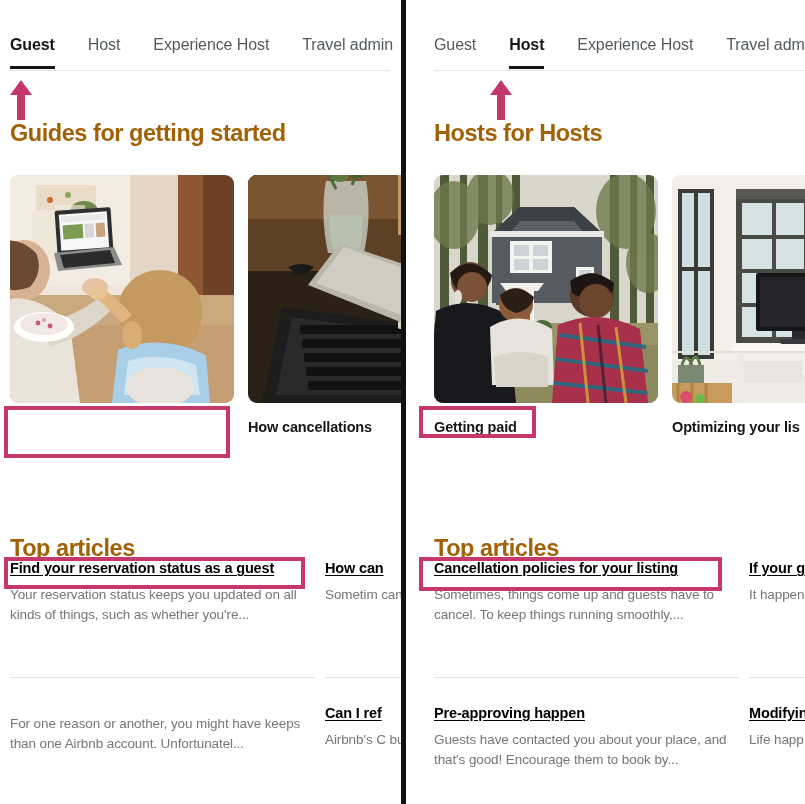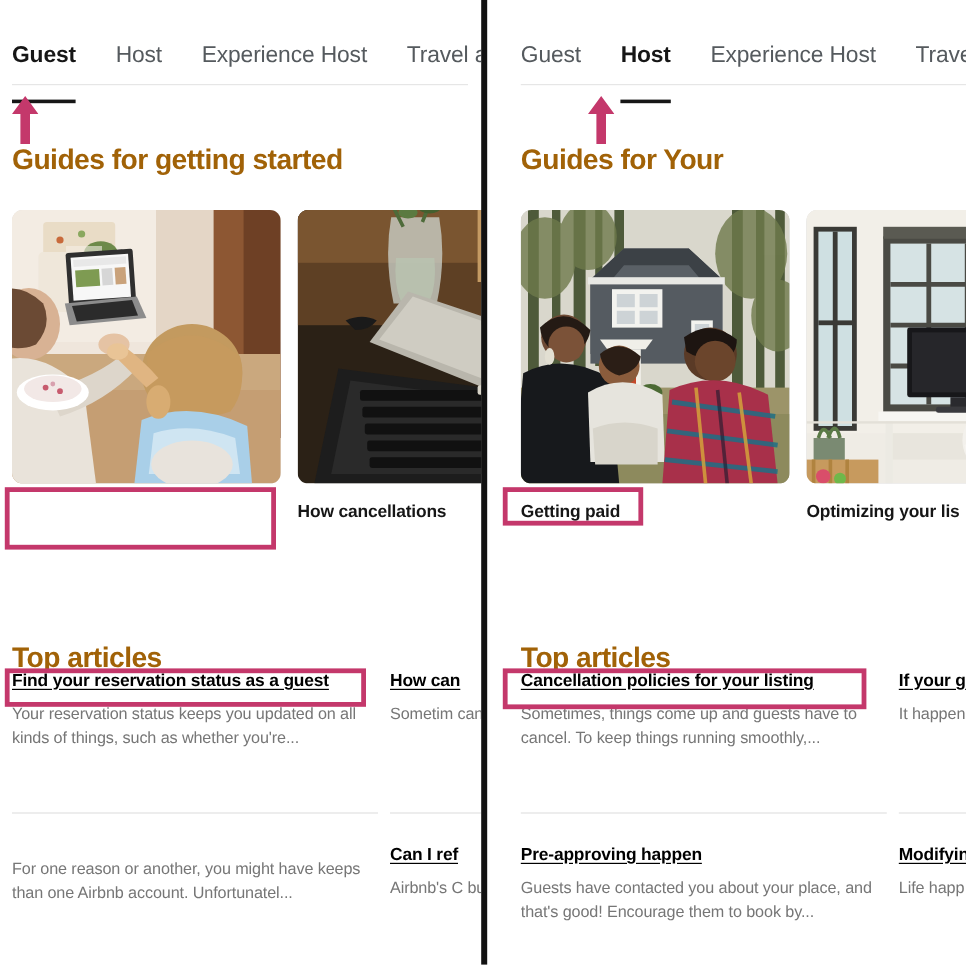--- a/index.html
+++ b/index.html
@@ -47,23 +47,23 @@
     position: absolute;
     left: 10px; top: 36px;
     width: 540px;
     height: 36px;
     display: flex;
     align-items: flex-start;
     gap: 0px;
   }
   .tab {
     position: relative;
-    font-size: 19px;
+    font-size: 16px;
     color: #555a5e;
-    padding: 0 0 28px 0;
+    padding: 0 0 15px 0;
     margin-right: 33px;
     white-space: nowrap;
     cursor: pointer;
     letter-spacing: -0.1px;
   }
   .tab.active {
     color: #161616;
     font-weight: bold;
   }
   .tab.active::after {
@@ -322,21 +322,21 @@
     <div class="canvas">
 
       <div class="tab-underline"></div>
       <div class="tabbar">
         <div class="tab">Guest</div>
         <div class="tab active">Host</div>
         <div class="tab">Experience Host</div>
         <div class="tab">Travel admin</div>
       </div>
 
-      <div class="section-title guides-title">Guides for Your</div>
+      <div class="section-title guides-title">Hosts for Hosts</div>
 
       <div class="card c1">
         <div class="card-img">
           <svg viewBox="0 0 224 228" preserveAspectRatio="none">
             <rect width="224" height="228" fill="#cfcfc6"></rect>
             <rect x="0" y="0" width="224" height="150" fill="#d9d7cc"></rect>
 
             <g fill="#4e5a3a">
               <rect x="6" y="0" width="9" height="150"></rect>
               <rect x="26" y="0" width="7" height="150"></rect>

